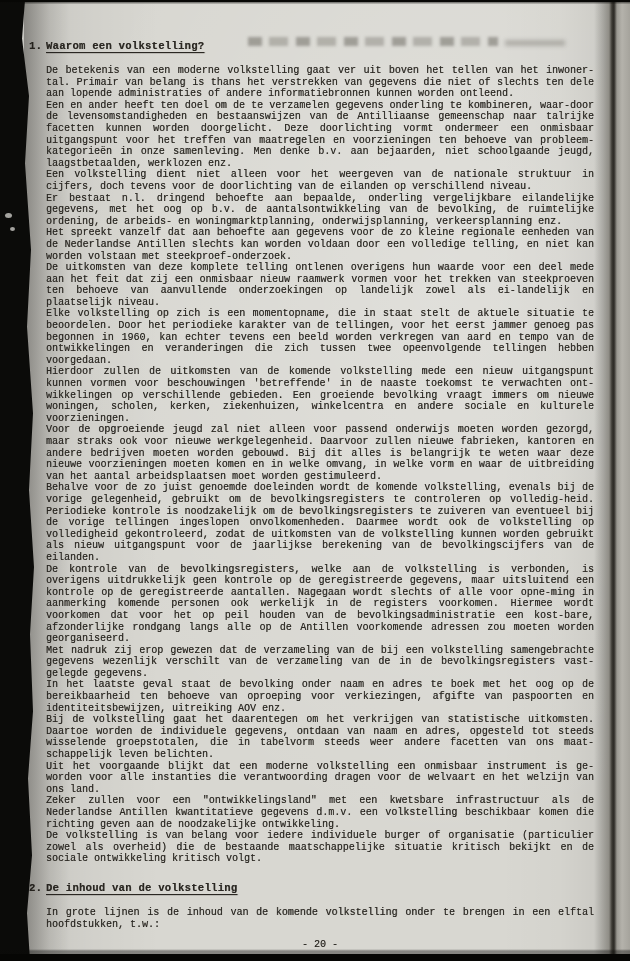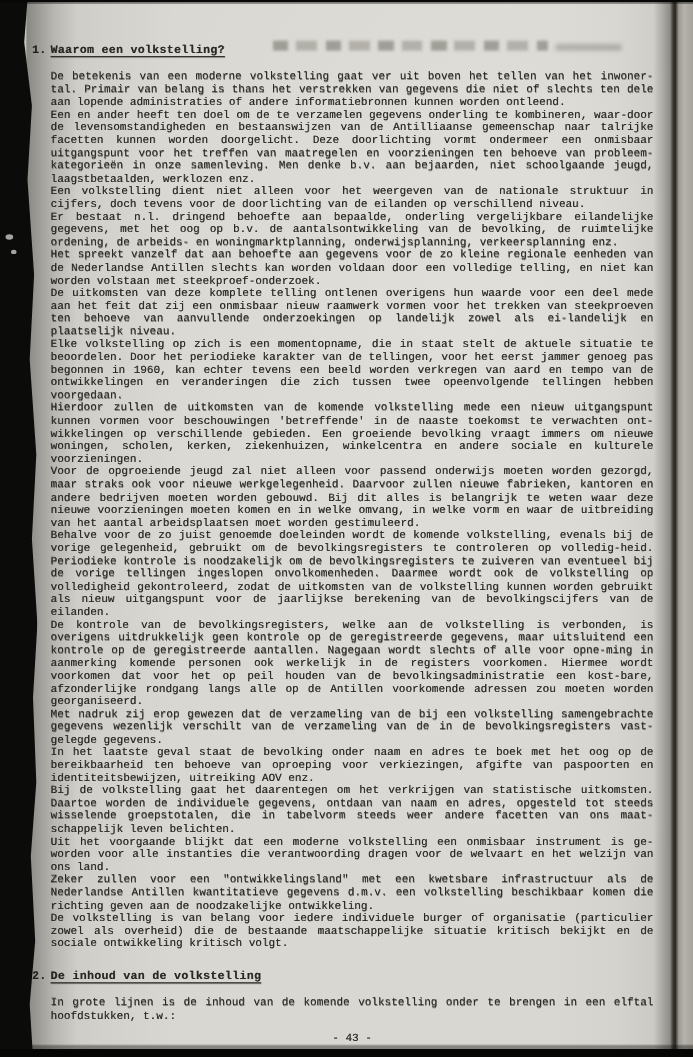--- a/index.html
+++ b/index.html
@@ -177,21 +177,21 @@
       <div class="section-heading">
         <span class="section-number">2.</span><span class="section-title">De inhoud van de volkstelling</span>
       </div>
       <div class="paras">
           <p>In grote lijnen is de inhoud van de komende volkstelling onder te brengen in een elftal hoofdstukken, t.w.:</p>
         </div>
     </div>
 
   </div>
 
-  <div class="page-number">- 43 -</div>
+  <div class="page-number">- 20 -</div>
 
   <div class="smudge"></div>
   <div class="smudge-2"></div>
 
   <div class="gutter-shadow"></div>
   <div class="binding-edge">
     <div class="binding-speck-1"></div>
     <div class="binding-speck-2"></div>
   </div>
   <div class="right-edge"></div>

